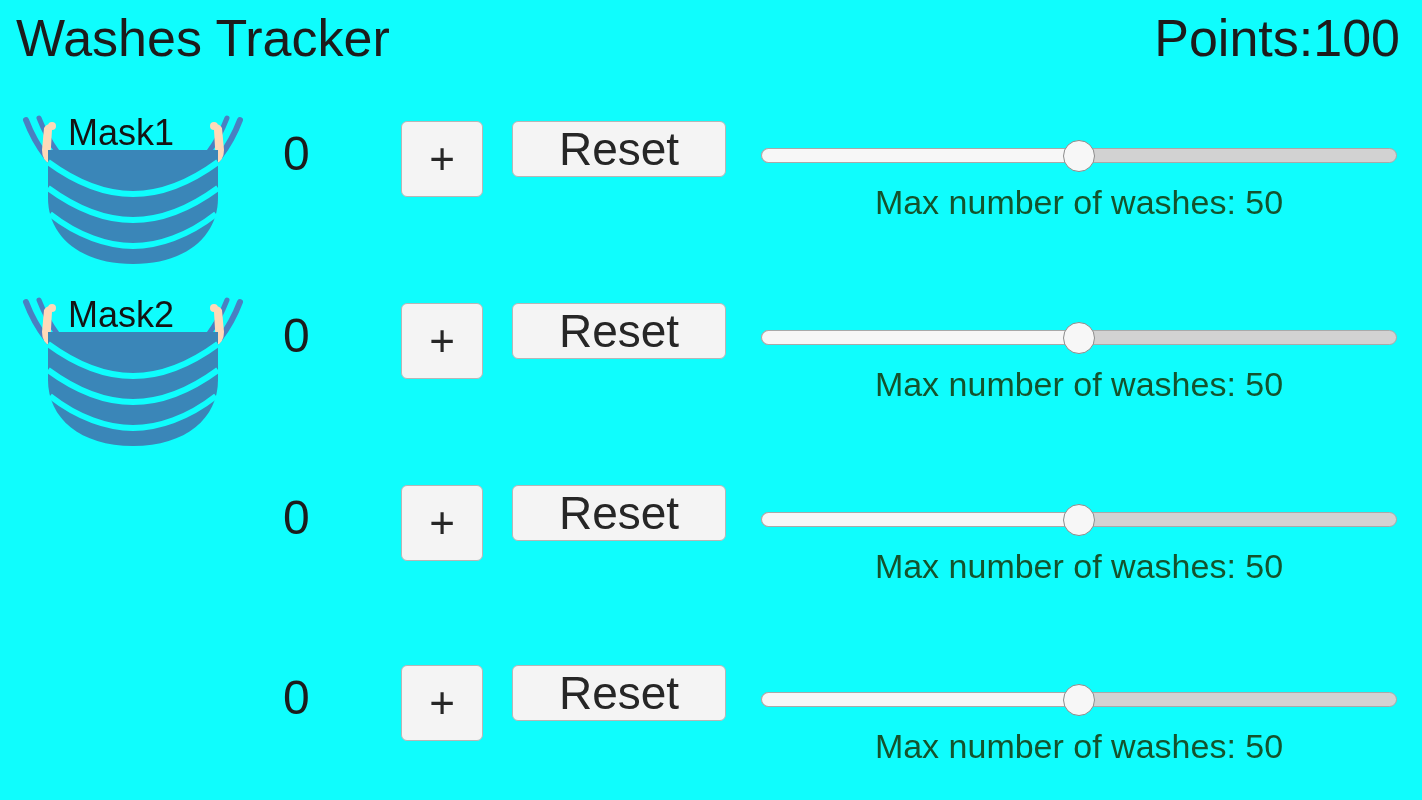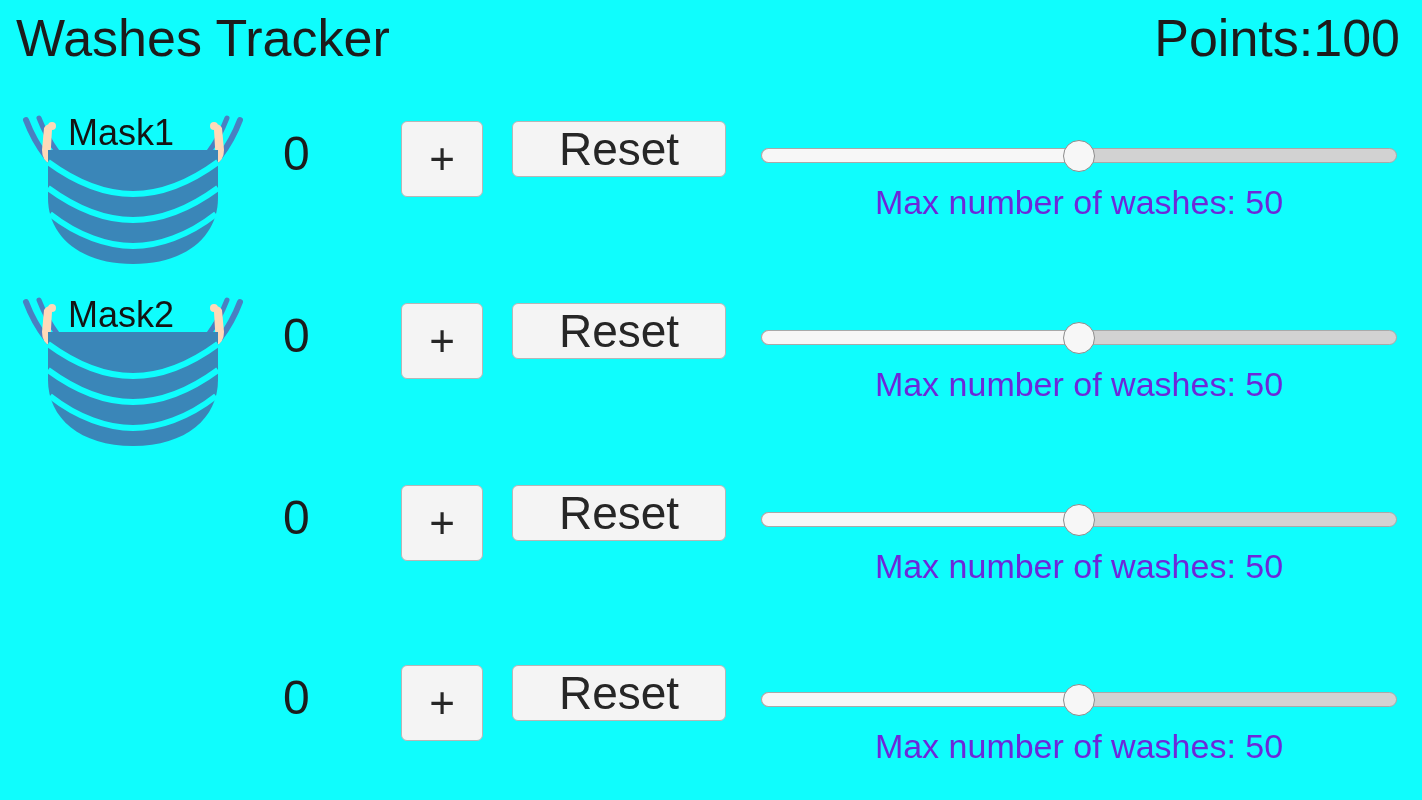--- a/index.html
+++ b/index.html
@@ -175,21 +175,21 @@
     box-sizing: border-box;
   }
   .slider-caption {
     position: absolute;
     left: 0;
     top: 103px;
     width: 636px;
     text-align: center;
     font-size: 34px;
     line-height: 42px;
-    color: #6d28d9;
+    color: #14532d;
     white-space: nowrap;
   }
 </style>
 </head>
 <body>
 
 <div id="app">
 
   <div class="header">
     <div class="app-title">Washes Tracker</div>

